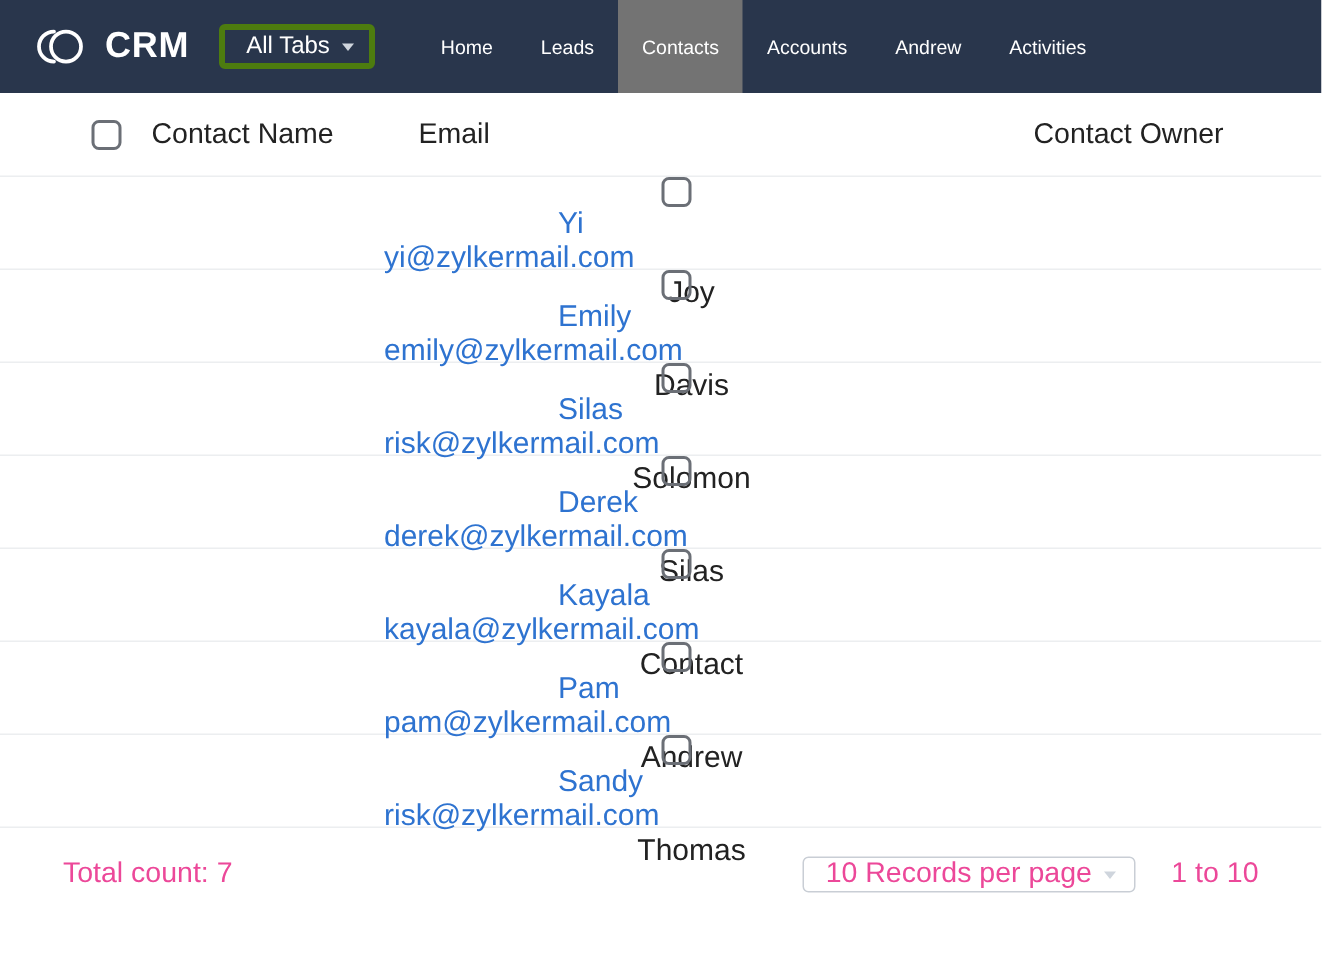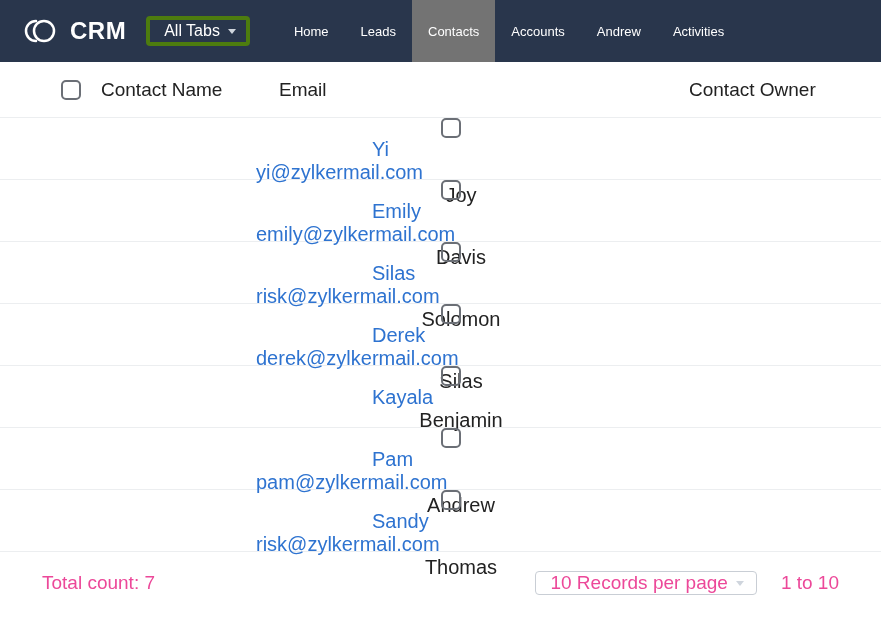--- a/index.html
+++ b/index.html
@@ -182,21 +182,22 @@
       </div>
       <div class="col-name"><span class="link">Derek</span></div>
       <div class="col-email"><span class="link">derek@zylkermail.com</span></div>
       <div class="col-owner"><span>Silas</span></div>
     </div>
     <div class="table-row">
       <div class="col-check">
         <span class="checkbox"></span>
       </div>
       <div class="col-name"><span class="link">Kayala</span></div>
-      <div class="col-owner"><span>Benjamin</span></div>
+      <div class="col-email"><span class="link">kayala@zylkermail.com</span></div>
+      <div class="col-owner"><span>Contact</span></div>
     </div>
     <div class="table-row">
       <div class="col-check">
         <span class="checkbox"></span>
       </div>
       <div class="col-name"><span class="link">Pam</span></div>
       <div class="col-email"><span class="link">pam@zylkermail.com</span></div>
       <div class="col-owner"><span>Andrew</span></div>
     </div>
     <div class="table-row">

